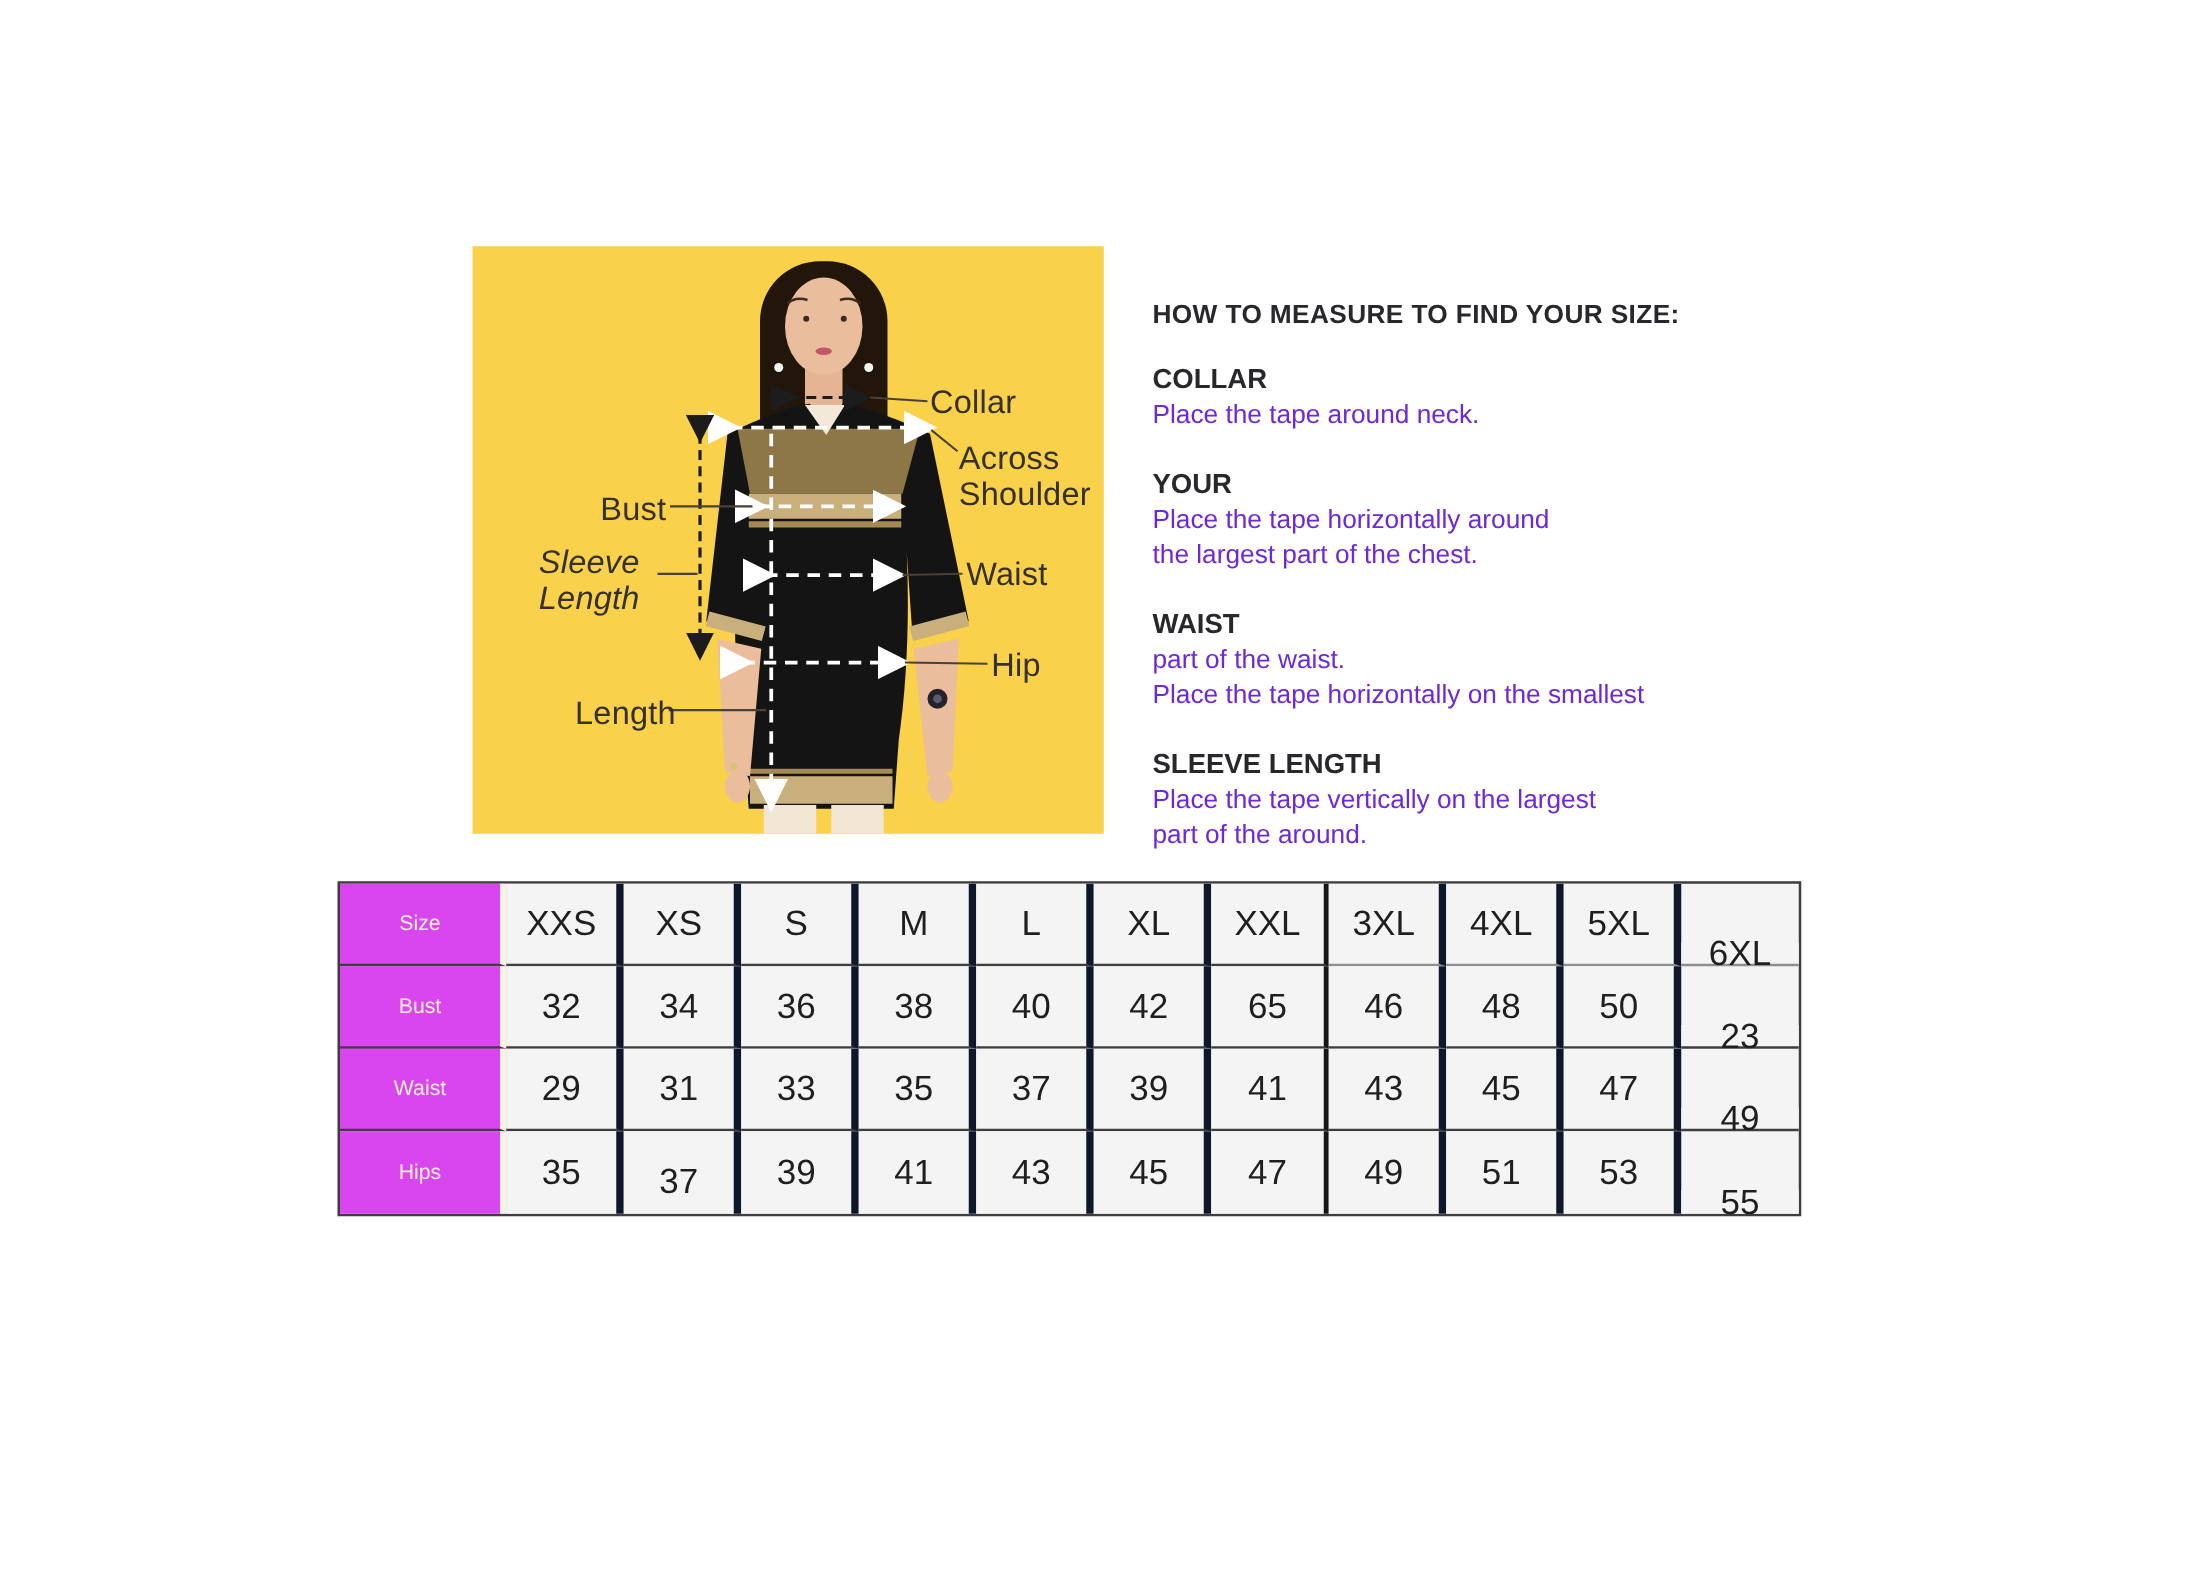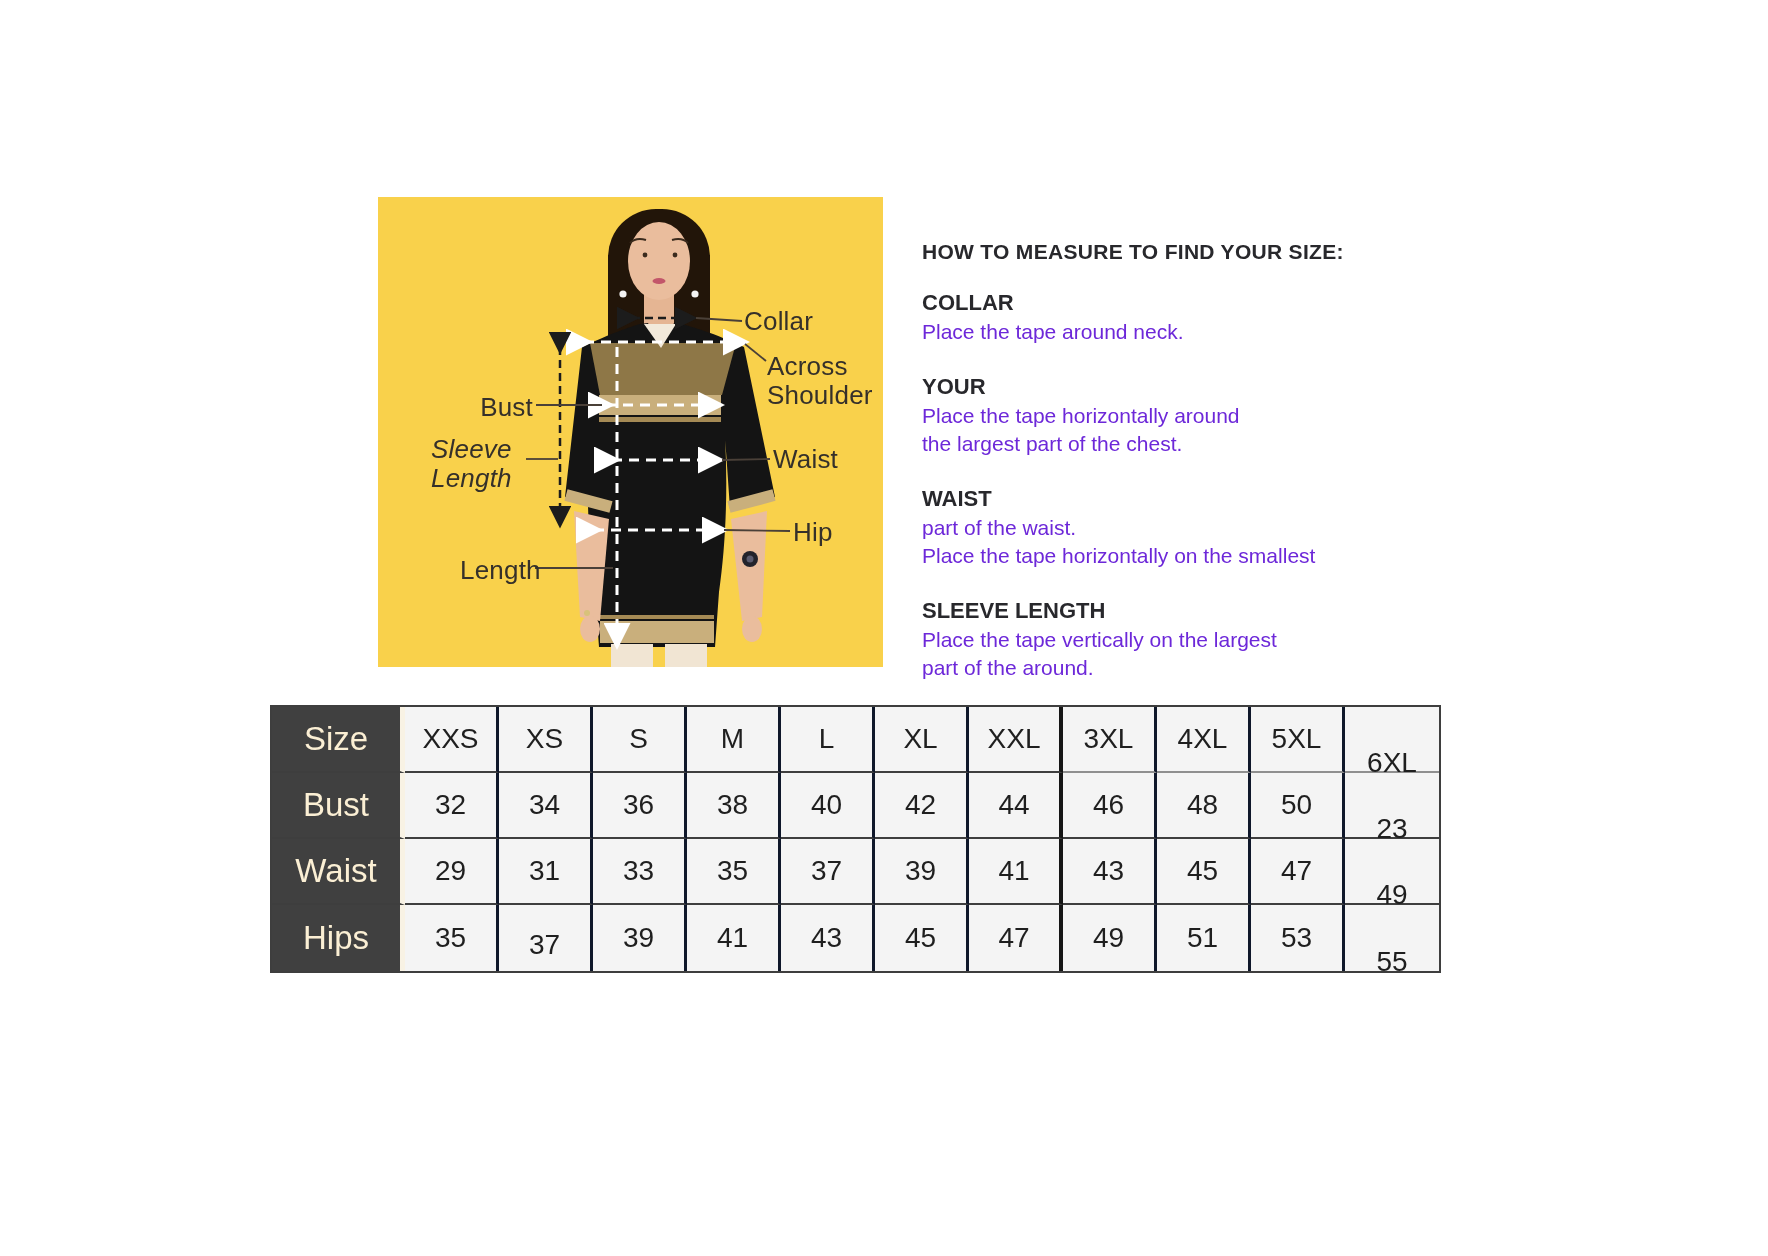--- a/index.html
+++ b/index.html
@@ -27,29 +27,29 @@
   
   .size-table{
     position:absolute;left:270px;top:705px;
     display:grid;
     grid-template-columns:133px repeat(11,94px);
     grid-template-rows:repeat(4,66px);
     border:2px solid #3E3E3E;background:#F4F4F4;
   }
   .cell{
     display:flex;align-items:center;justify-content:center;
-    border-right:3px solid #0f172a;border-bottom:2px solid #3E3E3E;
+    border-right:6px solid #0f172a;border-bottom:2px solid #3E3E3E;
     font-size:28px;color:#1F1F1F;background:#F4F4F4;
   }
   .cell.lastcol{border-right:none;margin-top:47px;}
   .cell.lastrow{border-bottom:none;}
   .cell.divR{border-right-width:4px;border-right-color:#151515;}
   .cell.rsec-h{border-bottom-color:#8F8F8F;}
   .cell.labelcell{
-    background:#404040;color:#FBEFD4;font-size:33px;
+    background:#d946ef;color:#FBEFD4;font-size:17px;
     border-right:5px solid #F8F2E4;
   }
   .cell.nudge-down span{transform:translateY(7px);display:inline-block;}
 </style>
 </head>
 <body>
 
 <div class="page">
 
   <div class="figure-panel">
@@ -176,21 +176,21 @@
     <div class="cell rsec-h">5XL</div>
     <div class="cell rsec-h lastcol">6XL</div>
 
     <div class="cell labelcell">Bust</div>
     <div class="cell">32</div>
     <div class="cell">34</div>
     <div class="cell">36</div>
     <div class="cell">38</div>
     <div class="cell">40</div>
     <div class="cell">42</div>
-    <div class="cell divR">44</div>
+    <div class="cell divR">65</div>
     <div class="cell">46</div>
     <div class="cell">48</div>
     <div class="cell">50</div>
     <div class="cell lastcol">23</div>
 
     <div class="cell labelcell">Waist</div>
     <div class="cell">29</div>
     <div class="cell">31</div>
     <div class="cell">33</div>
     <div class="cell">35</div>

